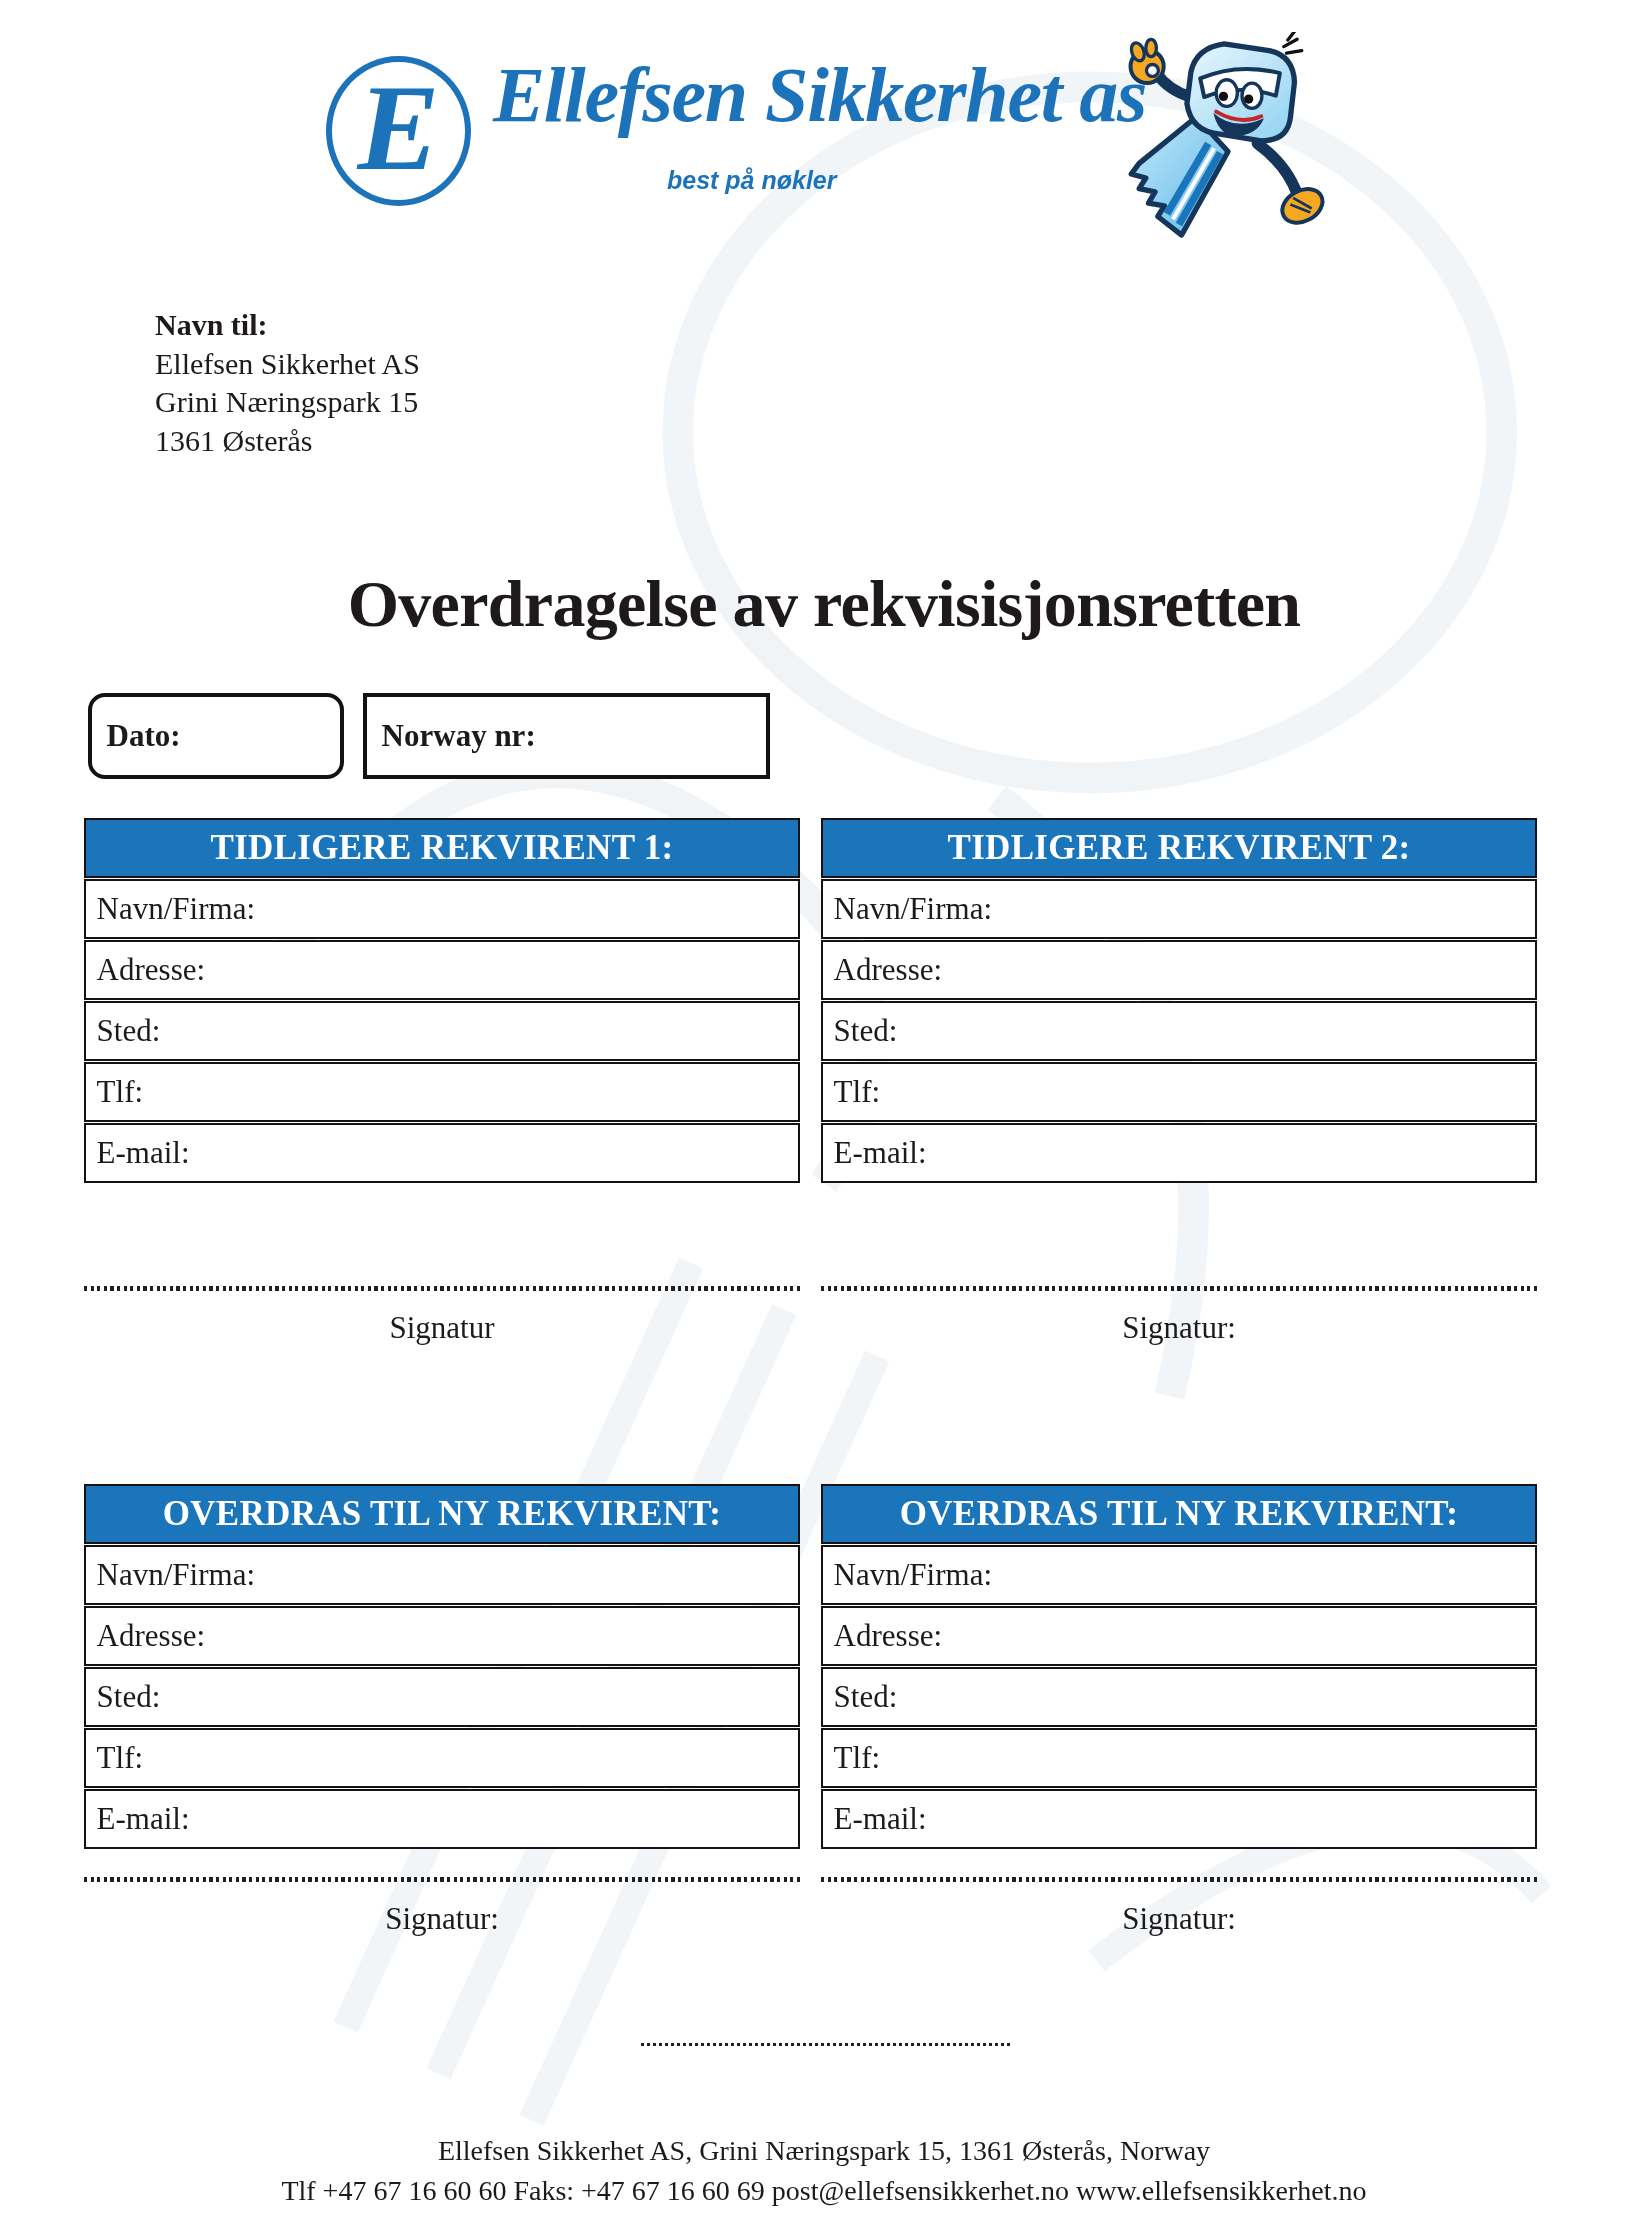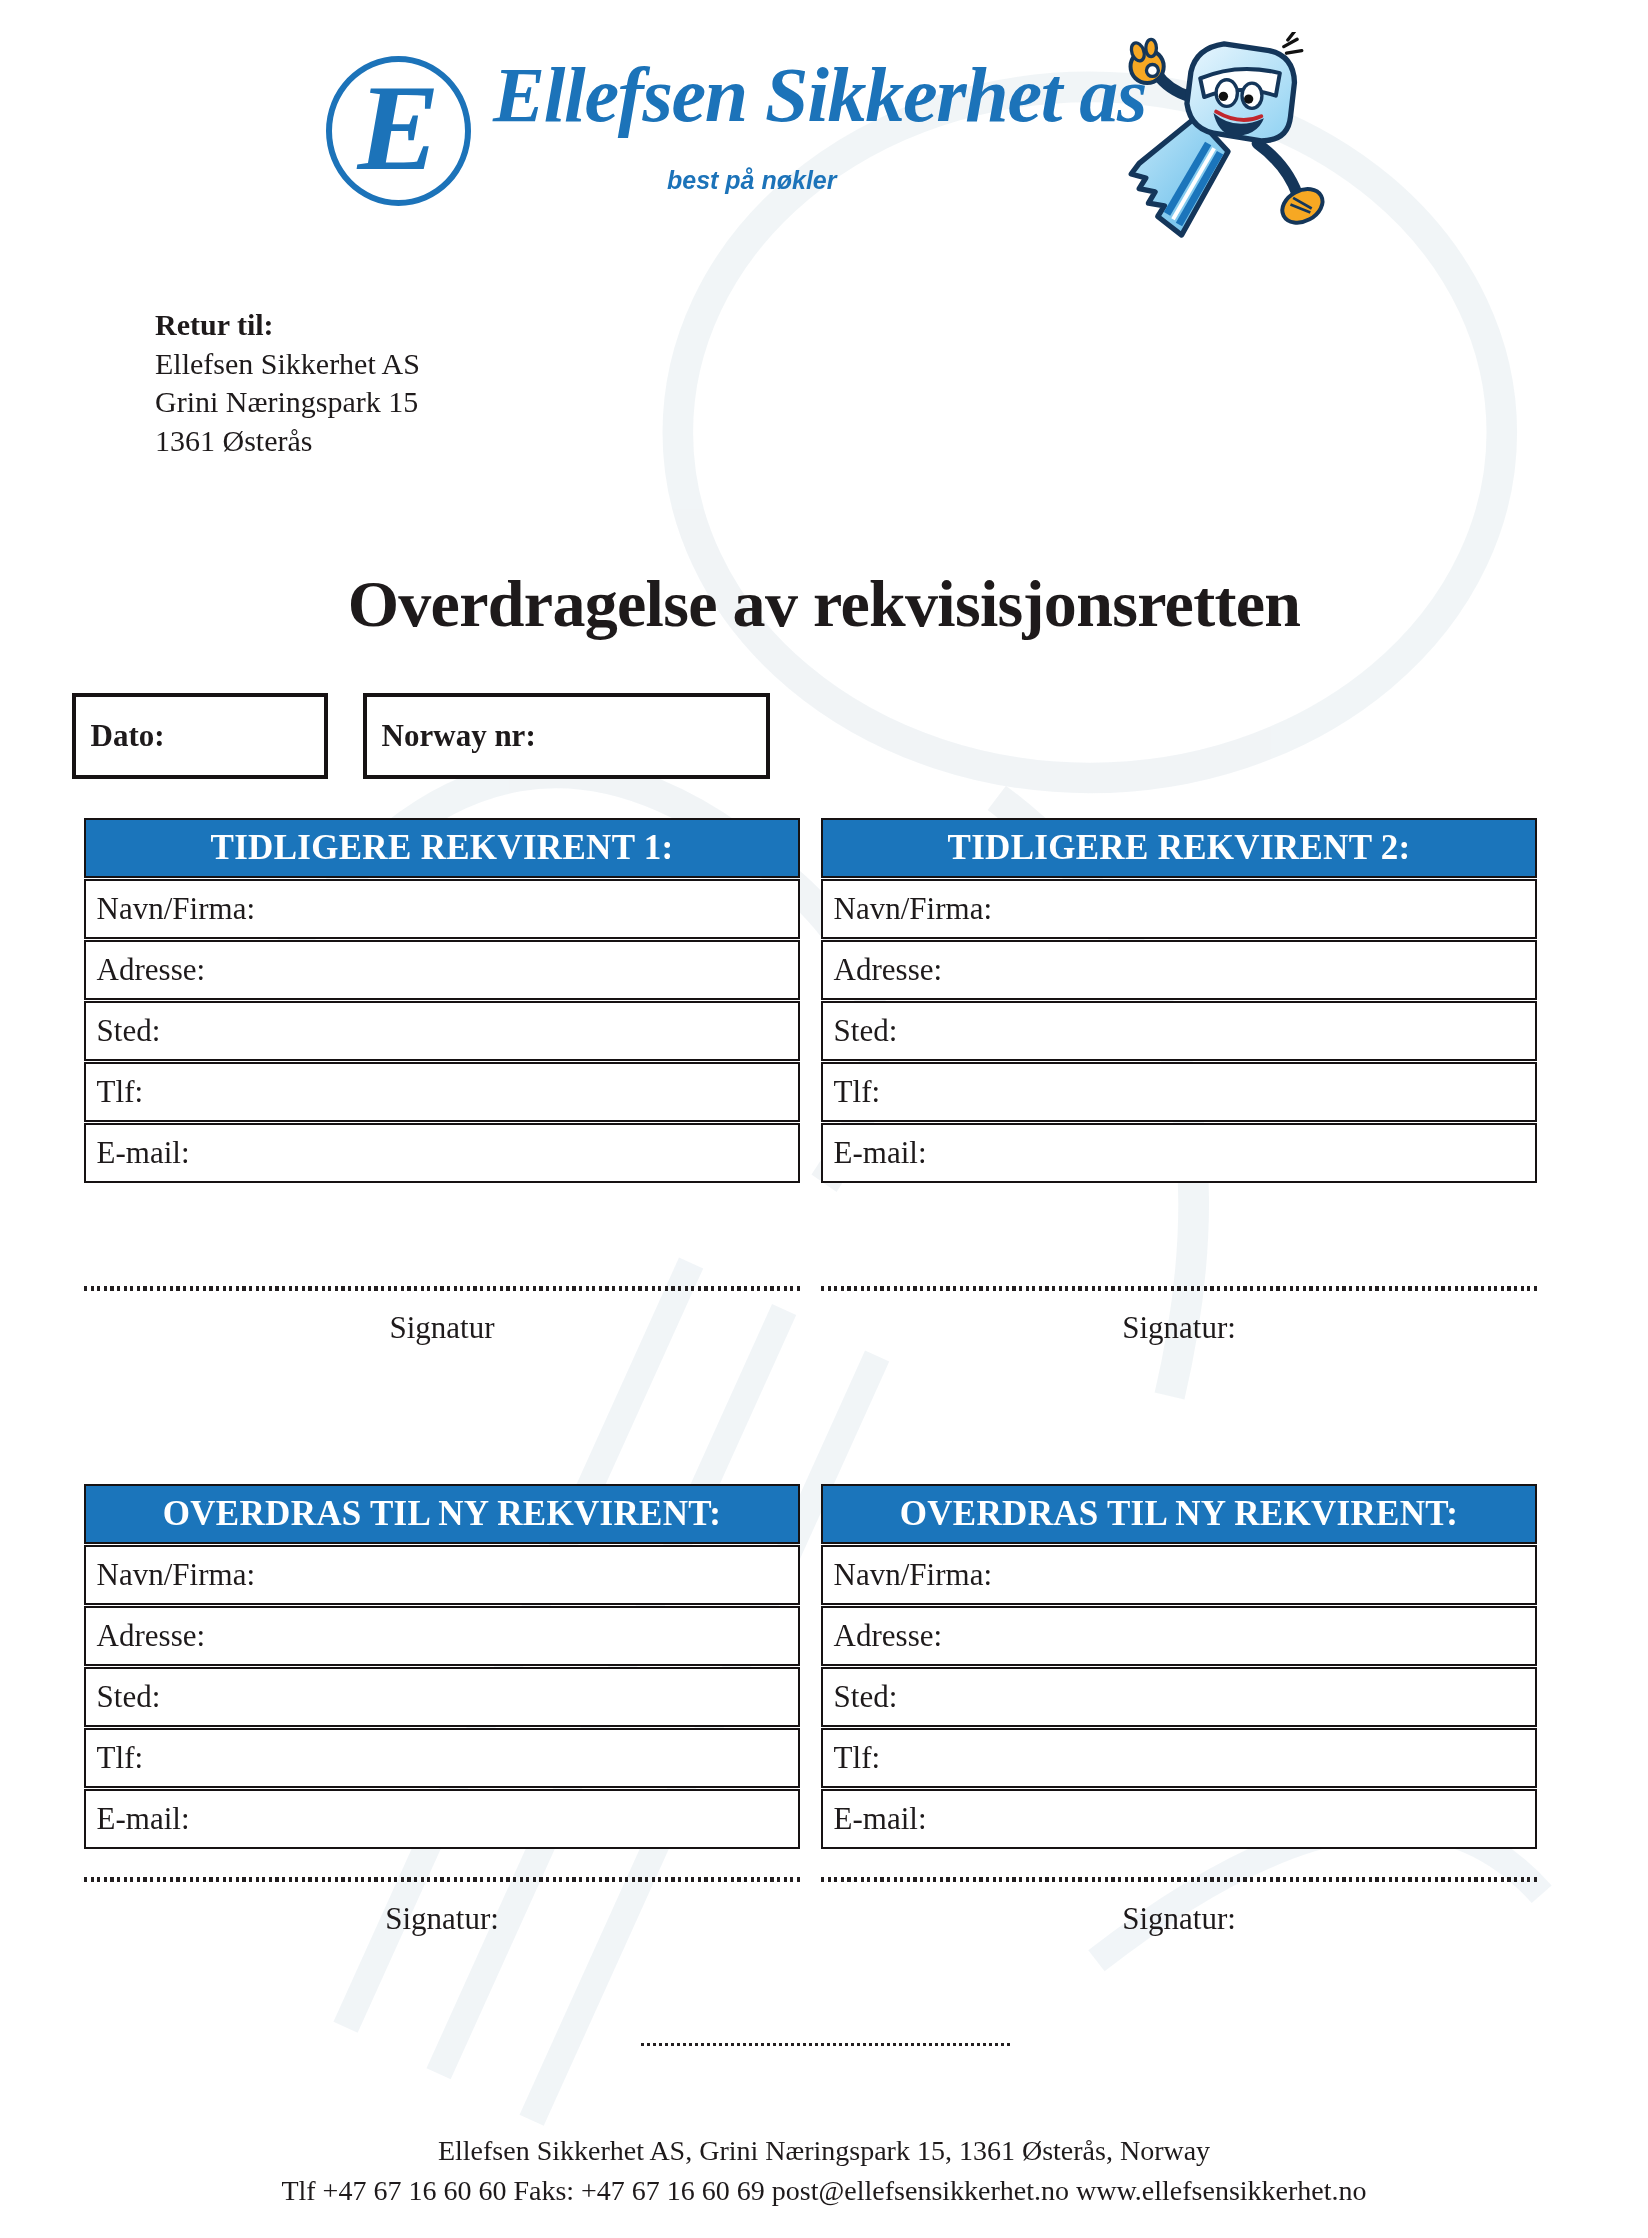--- a/index.html
+++ b/index.html
@@ -59,21 +59,21 @@
     text-align:center;font-weight:bold;font-size:66px;letter-spacing:-0.7px;
   }
 
   
   .meta-box{
     position:absolute;top:693px;height:86px;
     border:4px solid #161213;background:#fff;
     display:flex;align-items:center;
     padding-left:14.6px;font-weight:bold;font-size:31px;
   }
-  .meta-box.dato{left:72px;width:256px;}
+  .meta-box.dato{left:88px;width:256px;border-radius:17px;}
   .meta-box.system{left:363px;width:407px;}
 
   
   .tables-row{
     position:absolute;left:84px;width:1453px;
     display:flex;gap:21px;
   }
   .tables-row.first{top:818px;border-radius:32px;}
   .tables-row.second{top:1484px;border-radius:32px;}
   .form-table{flex:1;}
@@ -184,21 +184,21 @@
     <circle cx="86" cy="52" r="25" fill="var(--glove-orange)" stroke="#14365a" stroke-width="6"></circle>
     <circle cx="94" cy="58" r="9" fill="#fff" stroke="#14365a" stroke-width="5"></circle>
     <ellipse cx="72" cy="30" rx="9" ry="14" fill="var(--glove-orange)" stroke="#14365a" stroke-width="5" transform="rotate(-20 72 30)"></ellipse>
     <ellipse cx="92" cy="24" rx="8" ry="13" fill="var(--glove-orange)" stroke="#14365a" stroke-width="5"></ellipse>
 
     <ellipse cx="320" cy="262" rx="32" ry="23" fill="var(--glove-orange)" stroke="#14365a" stroke-width="6" transform="rotate(-28 320 262)"></ellipse>
     <path d="M306 250 l28 16 M302 260 l30 12" stroke="#14365a" stroke-width="4" fill="none"></path>
   </svg>
 
   <div class="retur">
-    <div class="retur-label">Retur til:</div>
+    <div class="retur-label">Navn til:</div>
     <div>Ellefsen Sikkerhet AS</div>
     <div>Grini Næringspark 15</div>
     <div>1361 Østerås</div>
   </div>
 
   <h1 class="title">Overdragelse av rekvisisjonsretten</h1>
 
   <div class="meta-box dato">
     <span>Dato:</span>
   </div>

